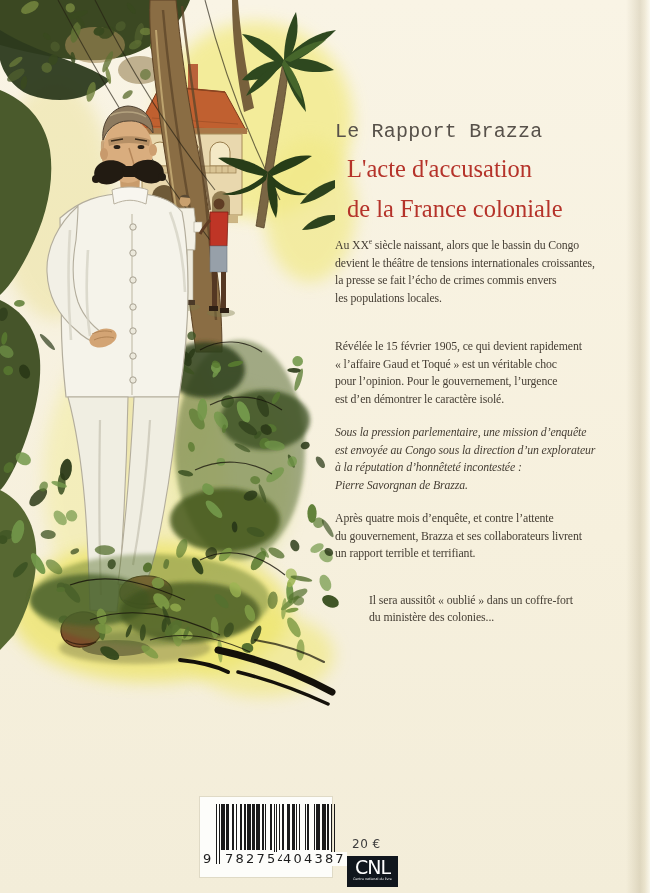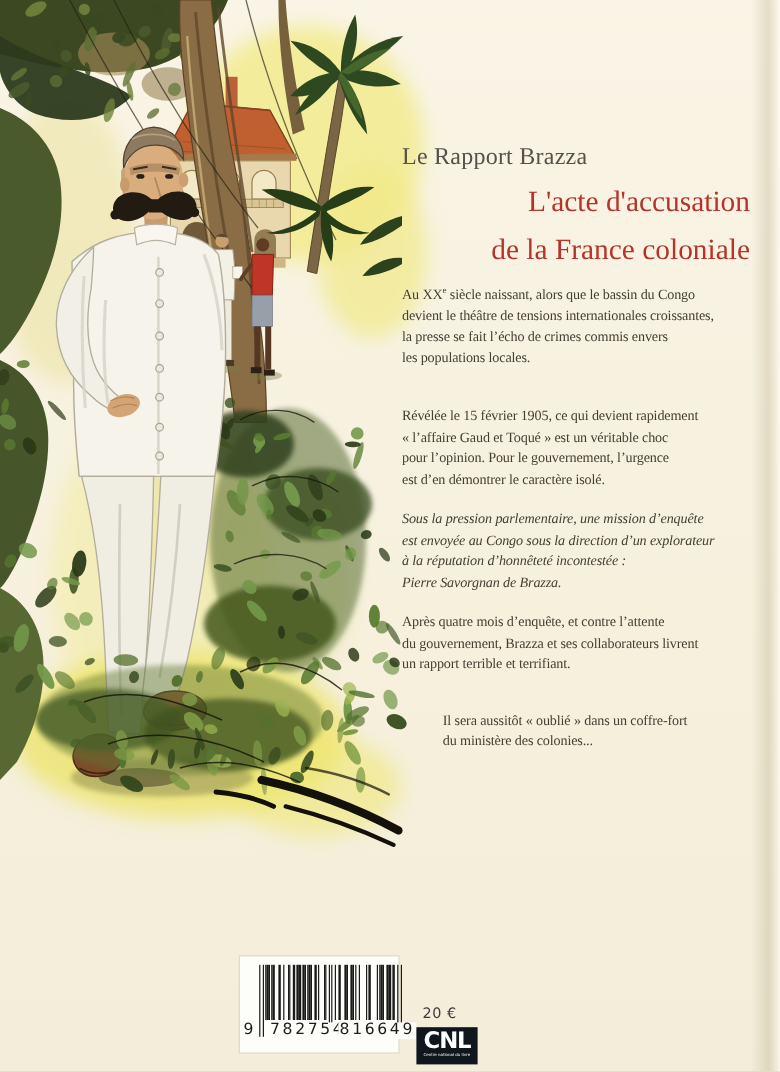--- a/index.html
+++ b/index.html
@@ -4,40 +4,40 @@
 <style>
   html,body{margin:0;padding:0;background:#dedacb;}
   .page{position:relative;width:650px;height:893px;overflow:hidden;
         background:linear-gradient(180deg,#f9f4e5,#f6f0dd 60%,#f3edd9);
         font-family:"Liberation Serif","DejaVu Serif",serif;}
   .illo{position:absolute;left:0;top:0;width:650px;height:893px;z-index:1;}
   .edge{position:absolute;right:0;top:0;width:24px;height:100%;z-index:6;pointer-events:none;
         background:linear-gradient(90deg,rgba(0,0,0,0),rgba(140,125,85,.10) 30%,rgba(140,125,85,.20) 58%,rgba(170,155,110,.12) 78%,rgba(255,255,250,.55) 100%);}
   .text-col{position:absolute;left:335px;top:120px;width:302px;z-index:3;}
   .title-top{font-size:20px;color:#57514a;letter-spacing:.2px;margin:0 0 2px 0;}
-  .title-red{font-size:24.5px;line-height:27.5px;margin:12px;text-align:right;}
+  .title-red{font-size:24.5px;line-height:27.5px;margin:12px;}
   .para{white-space:pre;font-size:11.8px;line-height:17.5px;letter-spacing:-.12px;
         color:#453e34;margin:0 0 16px 0;}
   .para.first{margin-top:15px;}
   .para.indent{margin-left:34px;margin-top:29px;}
   .sup{vertical-align:super;font-size:7.5px;line-height:0;}
   .barcode{position:absolute;left:200px;top:797px;width:132px;height:80px;background:#fdfdfa;z-index:4;
            box-shadow:0 0 0 1px rgba(210,205,185,.6);}
   .bars{position:absolute;left:16px;top:7px;width:119px;height:62px;}
   .bars div{position:absolute;top:0;background:#1a1a1a;}
   .isbn{position:absolute;font-family:"DejaVu Sans","Liberation Sans",sans-serif;
         font-size:13px;color:#1c1c1c;background:#fdfdfa;top:55px;line-height:14px;padding:0 1px;}
   .isbn.lead{left:2px;background:transparent;}
   .isbn.g1{left:24px;letter-spacing:2.2px;}
   .isbn.g2{left:82px;letter-spacing:2.2px;}
   .price{position:absolute;left:352px;top:837px;z-index:4;color:#3c3c3c;
          font-family:"DejaVu Sans","Liberation Sans",sans-serif;font-size:12px;letter-spacing:.5px;}
   .cnl{position:absolute;left:347px;top:856px;width:51px;height:31px;z-index:4;
        display:flex;flex-direction:column;align-items:center;justify-content:flex-start;}
-  .cnl-acronym{font-family:"DejaVu Sans","Liberation Sans",sans-serif;font-weight:bold;
+  .cnl-acronym{font-family:"DejaVu Sans","Liberation Sans",sans-serif;font-weight:normal;
                font-size:19px;line-height:20px;letter-spacing:-1px;margin-top:1px;}
   .cnl-sub{font-family:"DejaVu Sans","Liberation Sans",sans-serif;font-size:6px;line-height:7px;
            transform:scale(.55);transform-origin:center top;white-space:nowrap;}
 </style>
 </head>
 <body>
 
 <div class="page">
 
   <svg class="illo" viewBox="0 0 650 893" aria-hidden="true">
@@ -382,21 +382,21 @@
 
     <g stroke="#14110a" fill="none" stroke-linecap="round">
       <path d="M218,650 C255,658 295,672 332,692" stroke-width="7"></path>
       <path d="M238,672 C270,680 302,692 328,704" stroke-width="3.5"></path>
       <path d="M180,660 C200,662 216,666 228,672" stroke-width="4"></path>
       <path d="M255,640 C280,644 305,652 324,662" stroke-width="2" opacity=".7"></path>
     </g>
   </svg>
 
   <div class="text-col">
-    <div class="title-top" style="color: rgb(87, 81, 74);">Le Rapport Brazza</div>
+    <div class="title-top" style="color: rgb(87, 81, 74); font-family: Liberation Mono, monospace;">Le Rapport Brazza</div>
     <div class="title-red" style="color: rgb(181, 51, 42);">L'acte d'accusation</div>
     <div class="title-red" style="color: rgb(181, 51, 42);">de la France coloniale</div>
     <div class="para first" style="color: rgb(69, 62, 52);"><span>Au XX</span><span class="sup">e</span><span> siècle naissant, alors que le bassin du Congo
 devient le théâtre de tensions internationales croissantes,
 la presse se fait l’écho de crimes commis envers
 les populations locales.</span></div>
     <div class="para" style="color: rgb(69, 62, 52); margin-top: 31px;">Révélée le 15 février 1905, ce qui devient rapidement
 « l’affaire Gaud et Toqué » est un véritable choc
 pour l’opinion. Pour le gouvernement, l’urgence
 est d’en démontrer le caractère isolé.</div>
@@ -456,21 +456,21 @@
         <div style="left: 102.5px; width: 1.25px; height: 46px;"></div>
         <div style="left: 106.25px; width: 1.25px; height: 46px;"></div>
         <div style="left: 107.5px; width: 1.25px; height: 46px;"></div>
         <div style="left: 108.75px; width: 1.25px; height: 46px;"></div>
         <div style="left: 111.25px; width: 1.25px; height: 46px;"></div>
         <div style="left: 115px; width: 1.25px; height: 60px;"></div>
         <div style="left: 117.5px; width: 1.25px; height: 60px;"></div>
       </div>
     <span class="isbn lead">9</span>
     <span class="isbn g1">782754</span>
-    <span class="isbn g2">816649</span>
+    <span class="isbn g2">404387</span>
   </div>
 
   <div class="price">20 €</div>
 
   <div class="cnl" style="background: rgb(16, 22, 29); color: rgb(255, 255, 255);">
     <div class="cnl-acronym">CNL</div>
     <div class="cnl-sub">Centre national du livre</div>
   </div>
 
   <div class="edge"></div>

